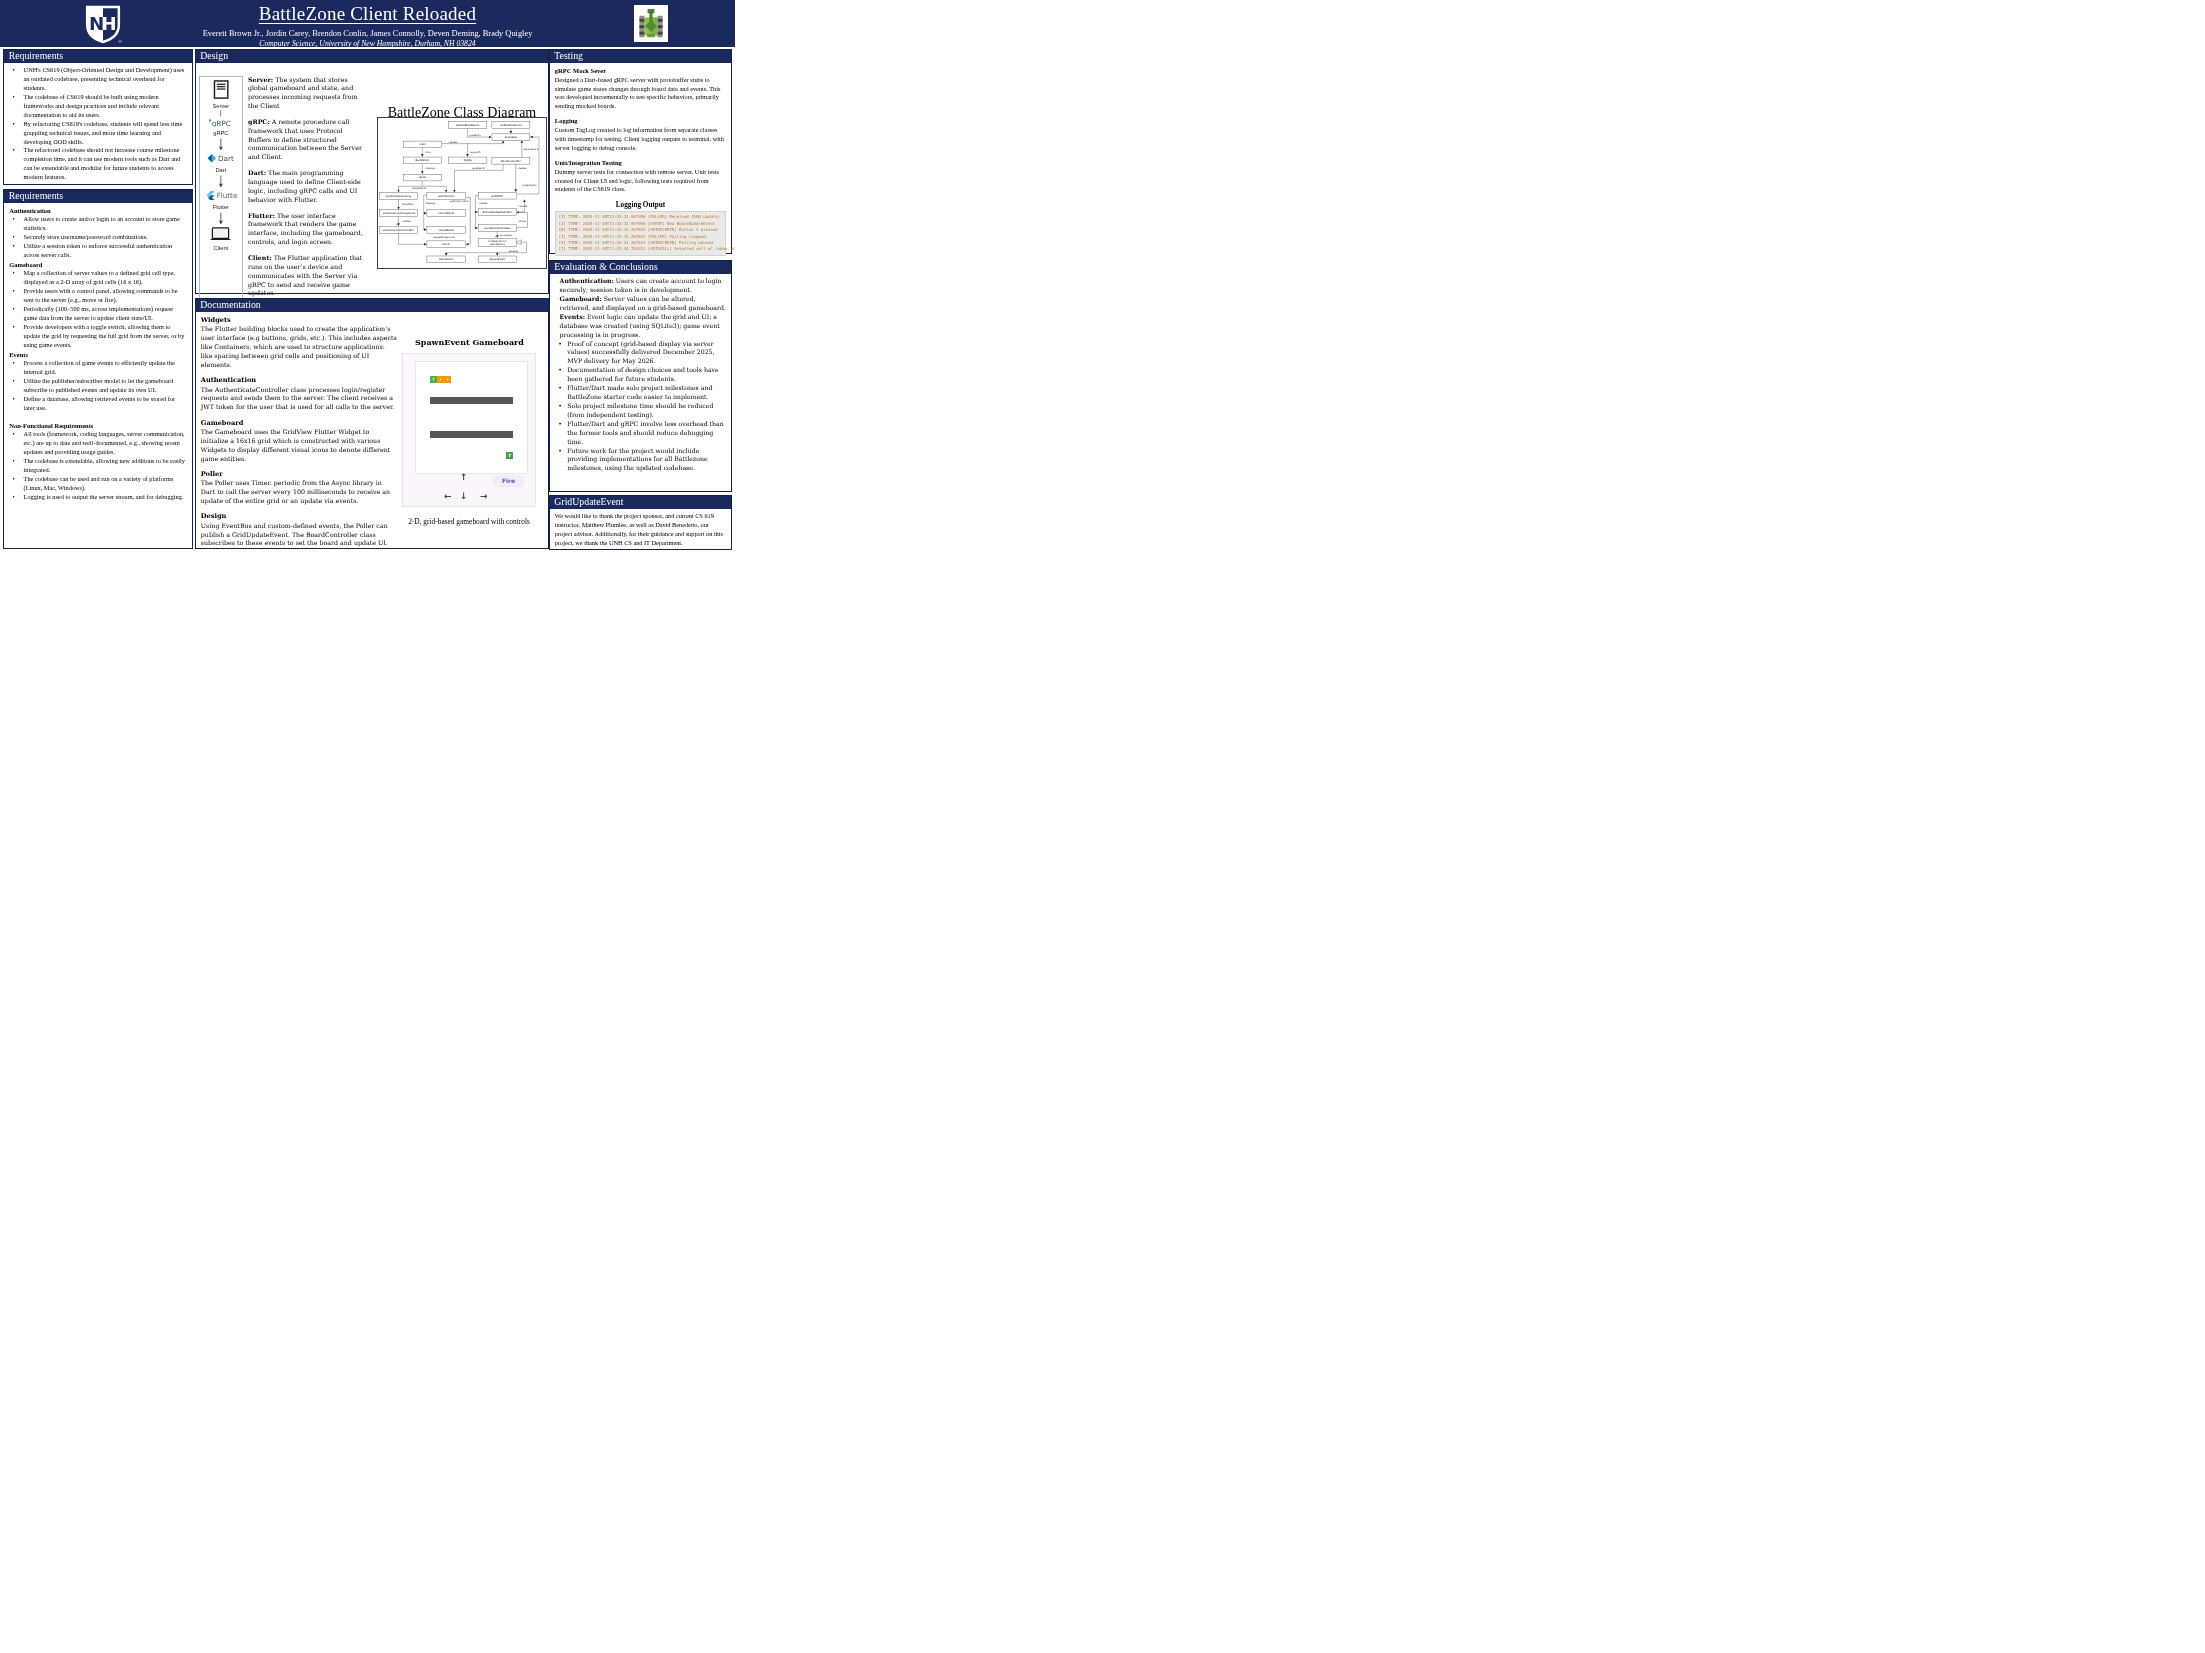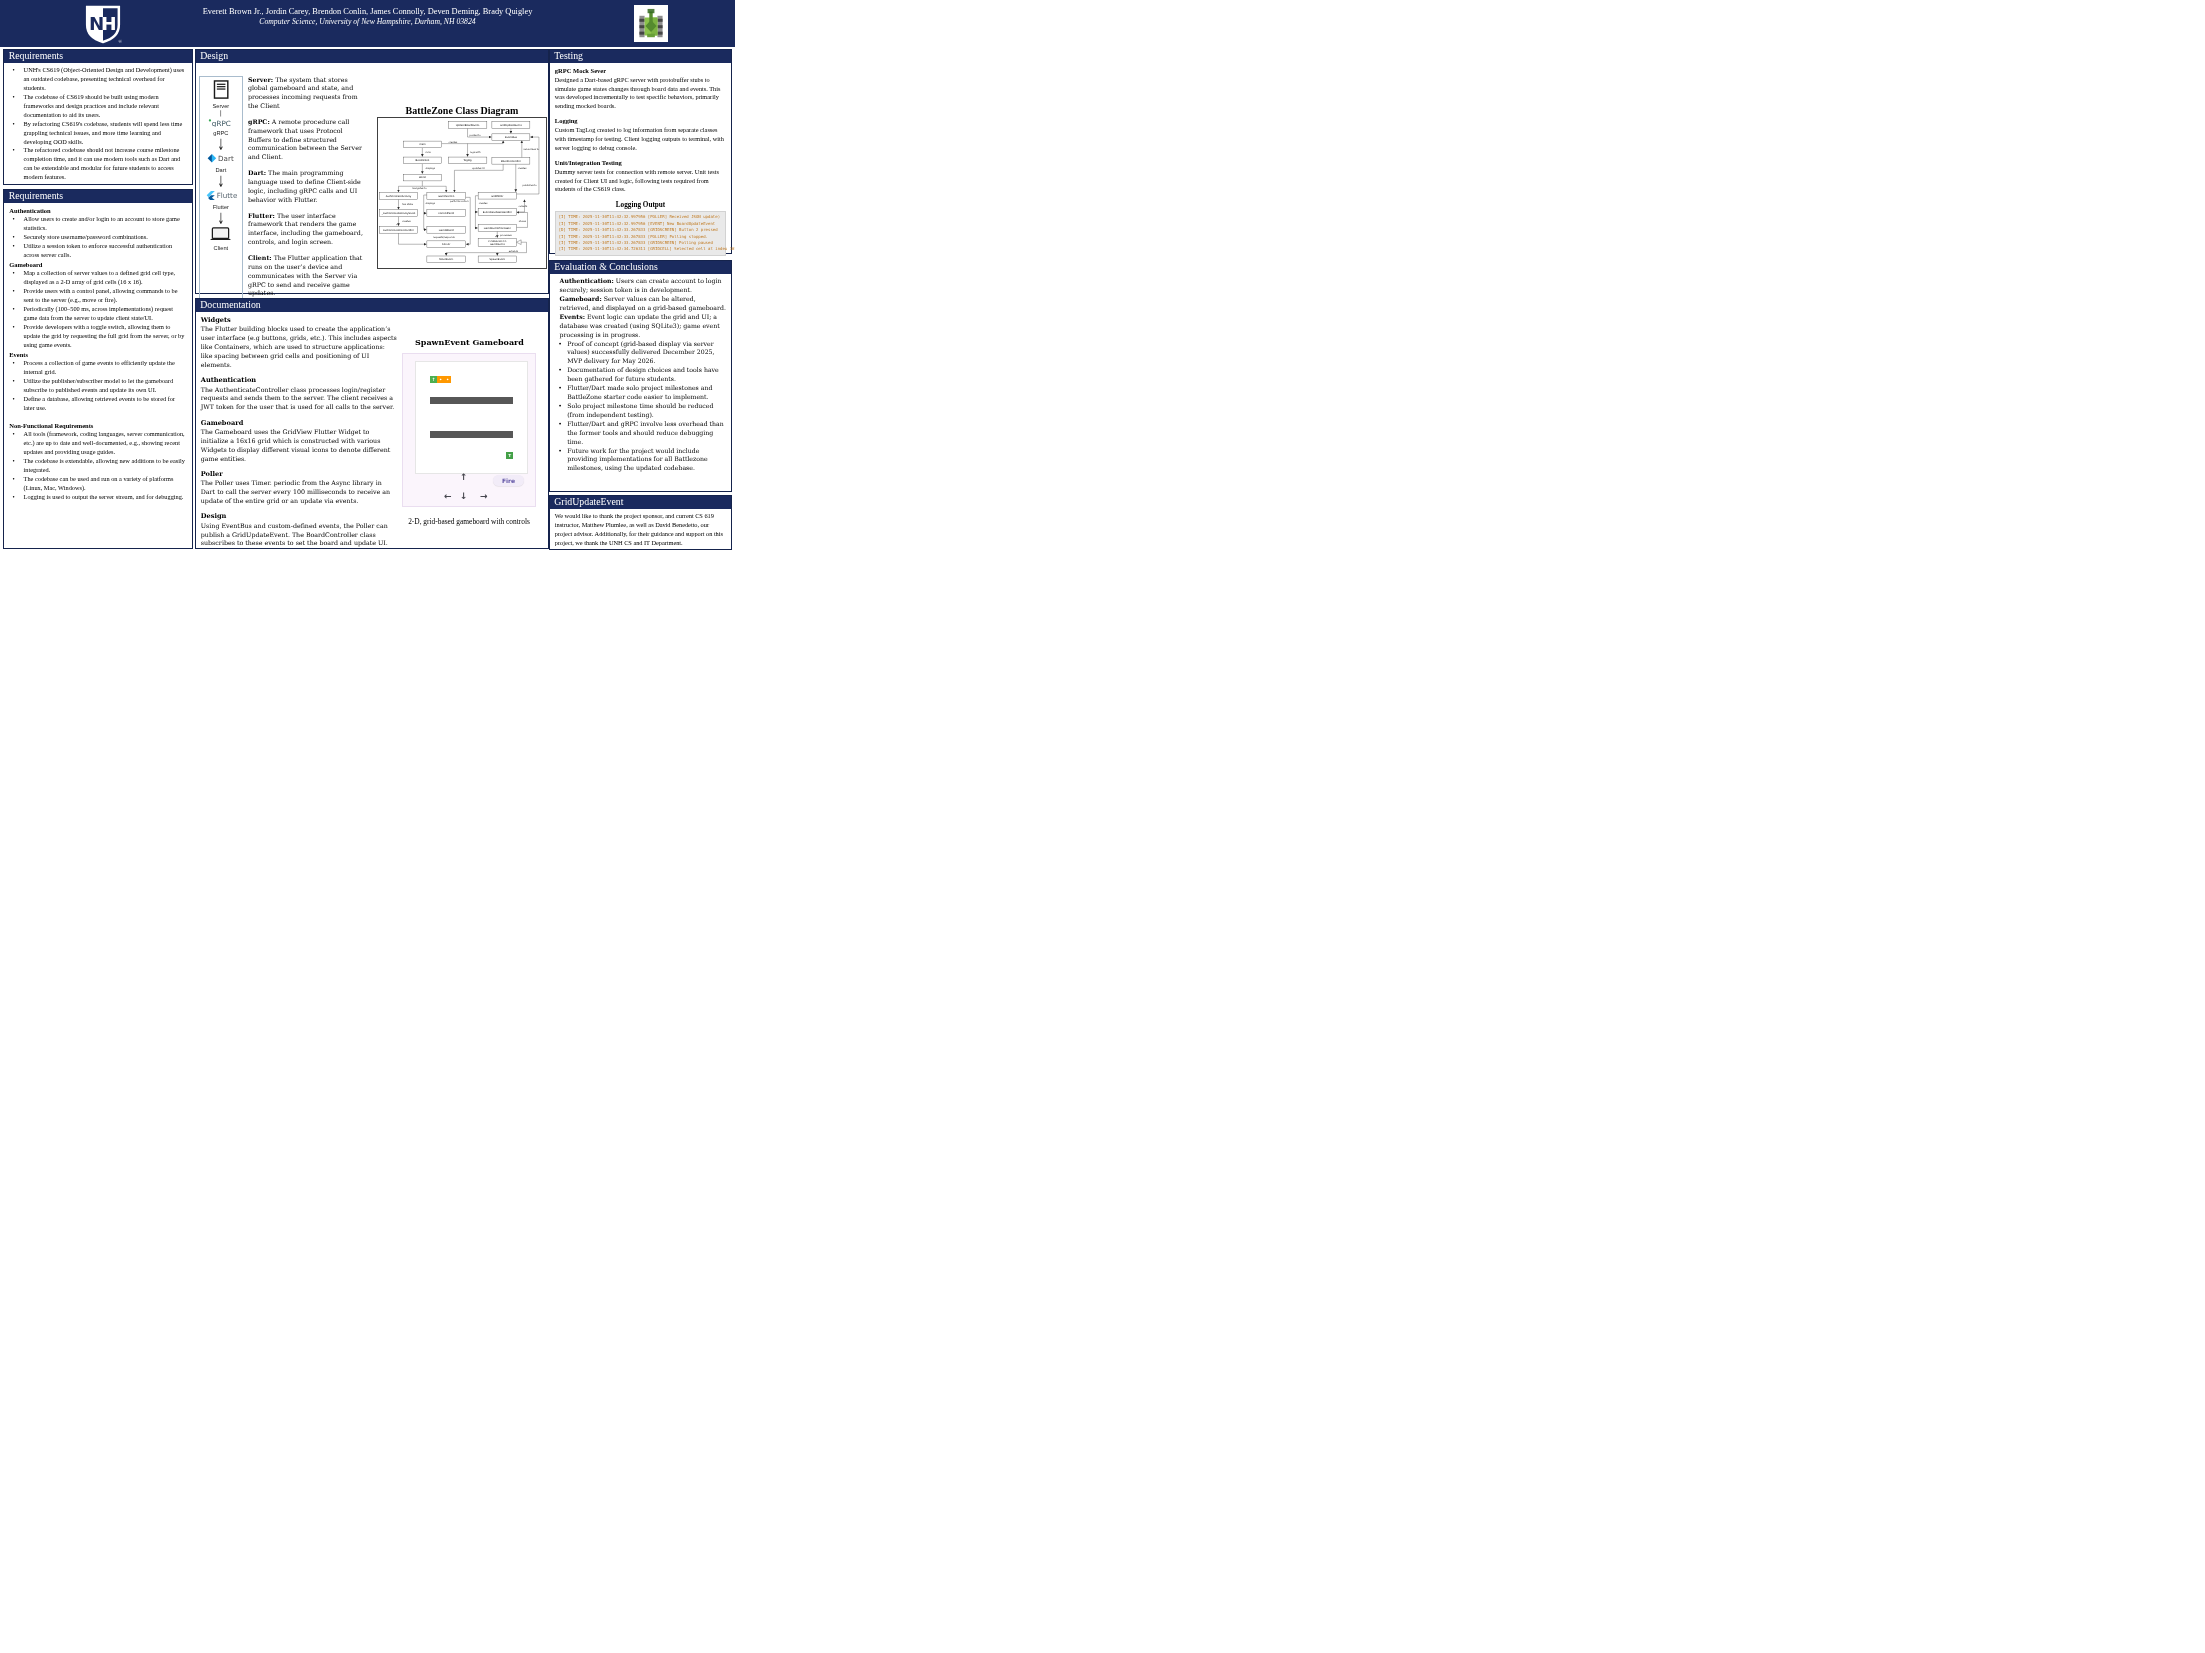--- a/index.html
+++ b/index.html
@@ -25,21 +25,21 @@
   .req-group.gap{margin-top:8.6px;}
   
   .stackpanel{position:absolute;left:2.9px;top:12.4px;width:44px;height:232px;border:0.5px solid #a9bccd;display:flex;flex-direction:column;align-items:center;justify-content:flex-start;padding-top:3.8px;box-sizing:border-box;}
   .stack-item{display:flex;flex-direction:column;align-items:center;font-family:"Liberation Sans",sans-serif;}
   .stack-item::before{display:block;text-align:center;color:#1b1b1b;font-family:"DejaVu Sans",sans-serif;}
   .stack-item[data-conn="bar"]::before{content:"|";font-size:6.2px;line-height:1;margin:1px 0;}
   .stack-item[data-conn="arrow"]::before{content:"\2193";font-size:8.1px;line-height:1;transform:scaleY(1.9);margin:4.3px 0 4.8px 0;}
   .stack-label{font-size:5.7px;color:#222;margin-top:1px;}
   .design-text{position:absolute;left:52px;top:12.4px;width:117px;font-family:"DejaVu Serif",serif;font-size:6.3px;line-height:1.4;}
   .design-text p{margin:0 0 7.2px 0;}
-  .diag-title{position:absolute;left:181px;top:42px;width:170px;text-align:center;font-weight:bold;font-size:10px;}
+  .diag-title{position:absolute;left:181px;top:42px;width:170px;text-align:center;font-weight:normal;font-size:14px;}
   .diagwrap{position:absolute;left:181px;top:54px;width:170px;height:152px;border:1px solid #404040;box-sizing:border-box;background:#fff;}
   .diagwrap svg{display:block;width:100%;height:100%;font-family:"DejaVu Sans",sans-serif;}
   
   .impl-text{position:absolute;left:4.8px;top:3.8px;width:197px;font-family:"DejaVu Serif",serif;font-size:6.3px;line-height:1.42;}
   .impl-sec{margin-bottom:6.2px;}
   .impl-sec b{font-size:6.6px;text-align:center;}
   
   .gb-title{position:absolute;left:205px;top:25px;width:137px;text-align:center;font-weight:bold;font-family:"DejaVu Serif",serif;font-size:8px;}
   .gb-panel{position:absolute;left:206px;top:41px;width:134px;height:154px;background:#fbf5fc;border:0.5px solid #eadef0;box-sizing:border-box;}
   .gb-grid{position:absolute;left:12.4px;top:7.2px;background:#e6e6e6;border:0.5px solid #e6e6e6;}
@@ -74,20 +74,21 @@
       <clipPath id="shieldclip">
           <path d="M7,7 H83 V50 C83,74 64,86 45,91 C26,86 7,74 7,50 Z"></path>
         </clipPath>
       <rect x="7" y="7" width="38" height="86" fill="#ffffff" clip-path="url(#shieldclip)"></rect>
       <text x="30" y="62" text-anchor="middle" font-family="DejaVu Sans, sans-serif" font-weight="bold" font-size="44" fill="#1a2a5e">N</text>
       <text x="59" y="62" text-anchor="middle" font-family="DejaVu Sans, sans-serif" font-weight="bold" font-size="44" fill="#ffffff">H</text>
       <text x="82" y="94" font-size="11" fill="#ffffff">®</text>
     </svg>
   </div>
   <div class="titleblock">
+    <div class="poster-title">BattleZone Client Reloaded</div>
     <div class="poster-authors">Everett Brown Jr., Jordin Carey, Brendon Conlin, James Connolly, Deven Deming, Brady Quigley</div>
     <div class="poster-affil">Computer Science, University of New Hampshire, Durham, NH 03824</div>
   </div>
   <div class="tank-card">
     <svg width="30" height="33" viewBox="0 0 70 76">
       <rect x="8" y="20" width="12" height="50" fill="#8f8f8f"></rect>
       <rect x="8" y="27" width="12" height="7" fill="#454545"></rect>
       <rect x="8" y="42" width="12" height="7" fill="#454545"></rect>
       <rect x="8" y="57" width="12" height="7" fill="#454545"></rect>
       <rect x="50" y="20" width="12" height="50" fill="#8f8f8f"></rect>

